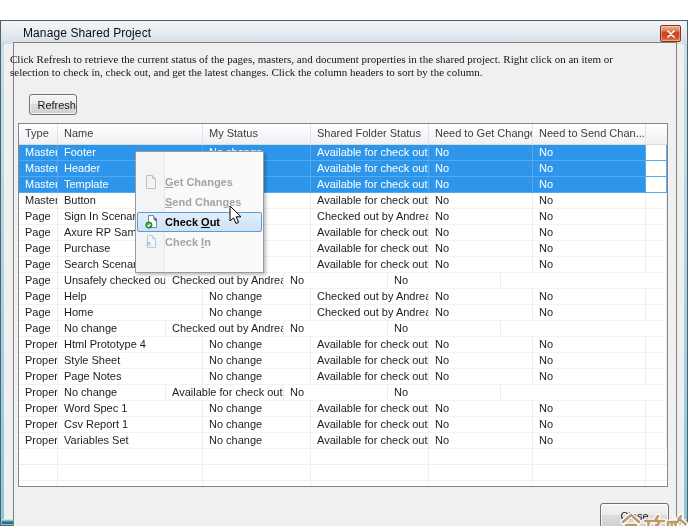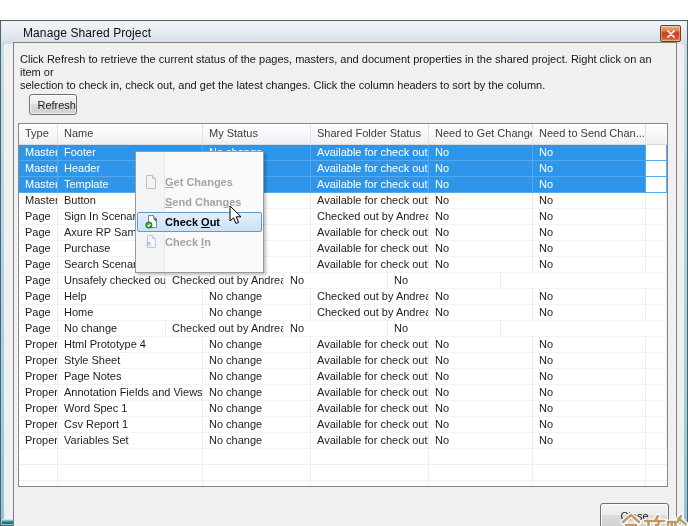--- a/index.html
+++ b/index.html
@@ -15,21 +15,21 @@
   .cap-close{position:absolute;top:4px;left:659px;width:19px;height:15px;border:1px solid #8f301a;
     border-radius:2px;background:linear-gradient(180deg,#f0b197 0%,#e08258 30%,#c84323 45%,#cf512b 75%,#e0835d 100%);
     box-shadow:inset 0 0 0 1px rgba(255,255,255,.35);display:flex;align-items:center;justify-content:center;}
   .bstrip{position:absolute;left:1px;right:1px;bottom:1px;height:5px;
     background:linear-gradient(180deg,#e8f4f7 0%,#7fc4d2 30%,#2b7b8a 60%,#1d6675 100%);}
   .client{position:absolute;left:3px;right:3px;top:23px;bottom:6px;background:#f0f0f0;}
 
   
   .panel{position:absolute;left:12px;top:21px;width:662px;height:489px;border:1px solid #808080;
     background:#f0f0f0;z-index:1;}
-  .instr{position:absolute;left:19px;top:32px;width:655px;z-index:2;font-size:11px;color:#151515;line-height:13px;}
+  .instr{position:absolute;left:9px;top:32px;width:655px;z-index:2;font-size:11px;color:#151515;line-height:13px;font-family:Liberation Serif, serif;}
 
   
   .btn{position:absolute;z-index:5;border:1px solid #707070;border-radius:3px;box-sizing:border-box;
     background:linear-gradient(180deg,#f5f5f5,#ebebeb 45%,#dddddd 46%,#cfcfcf);
     box-shadow:inset 0 0 0 1px rgba(255,255,255,.75);
     font-family:"Liberation Sans",sans-serif;font-size:11px;color:#1a1a1a;text-align:center;padding:0;}
   .btn-refresh{left:28px;top:73px;width:48px;height:21px;text-align:right;}
   .btn-close{left:599px;top:482px;width:69px;height:26px;}
 
   
@@ -240,21 +240,20 @@
           <div class="cell c0">Property</div>
           <div class="cell c1">Page Notes</div>
           <div class="cell c2">No change</div>
           <div class="cell c3">Available for check out</div>
           <div class="cell c4">No</div>
           <div class="cell c5">No</div>
           <div class="cell fill"></div>
         </div>
         <div class="trow">
           <div class="cell c0">Property</div>
-          <div class="cell c1">Annotation Fields and Views</div>
           <div class="cell c2">No change</div>
           <div class="cell c3">Available for check out</div>
           <div class="cell c4">No</div>
           <div class="cell c5">No</div>
           <div class="cell fill"></div>
         </div>
         <div class="trow">
           <div class="cell c0">Property</div>
           <div class="cell c1">Word Spec 1</div>
           <div class="cell c2">No change</div>

